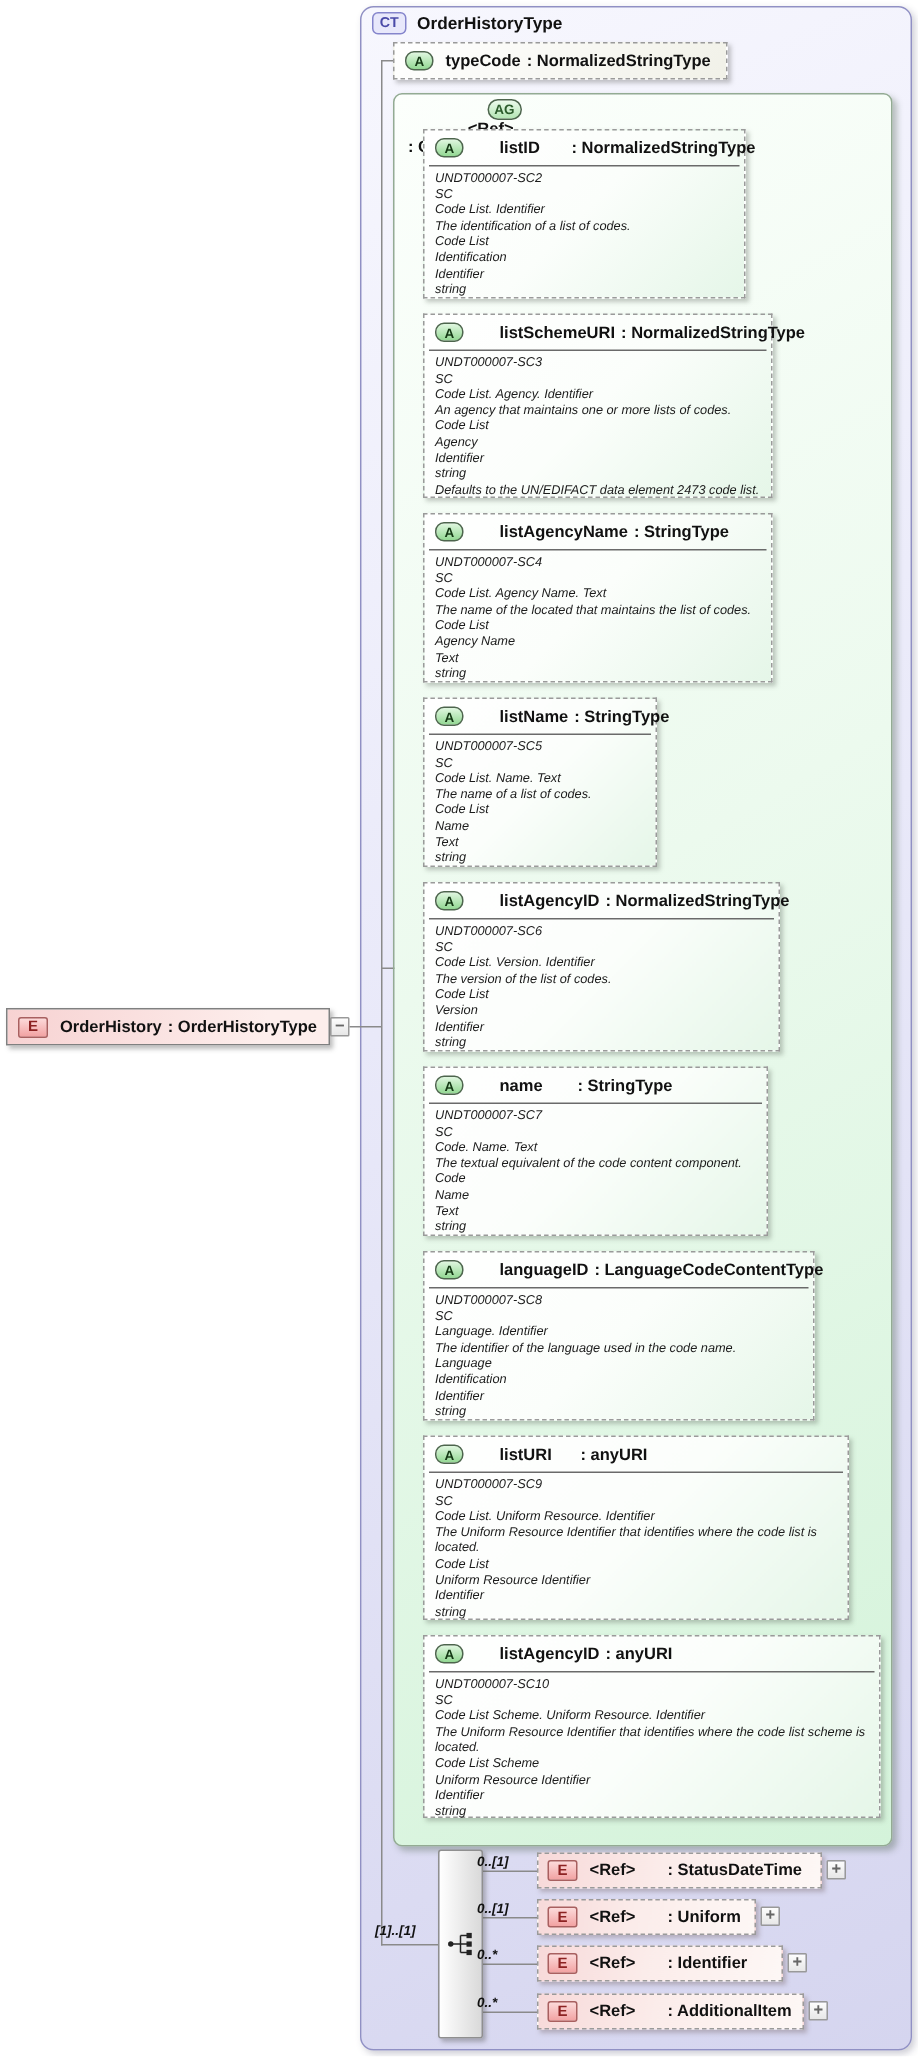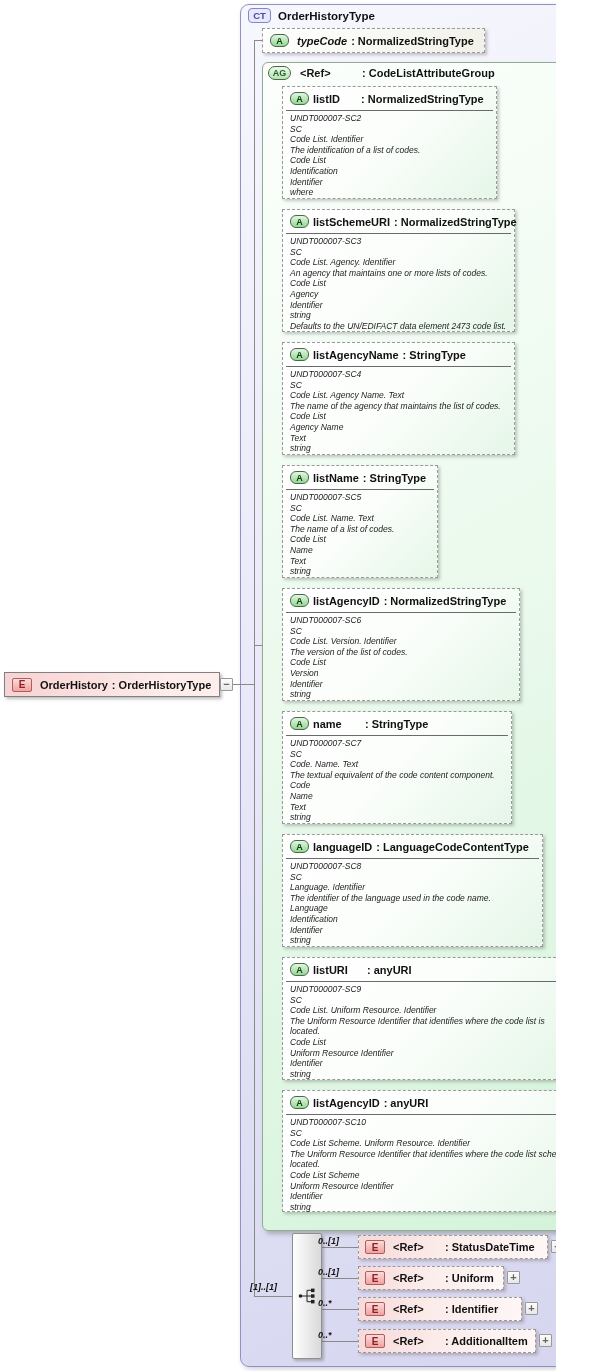--- a/index.html
+++ b/index.html
@@ -1,16 +1,16 @@
 <!DOCTYPE html>
 <html><head>
 <meta charset="utf-8">
 <style>
   html,body{margin:0;padding:0;background:#fff;}
-  #canvas{position:relative;width:556px;height:1371px;background:#fff;
+  #canvas{position:relative;width:612px;height:1371px;background:#fff;
           font-family:"Liberation Sans",sans-serif;overflow:hidden;}
 
   
   .hline{position:absolute;height:0;border-top:1px solid #8a8a8a;}
   .vline{position:absolute;width:0;border-left:1px solid #8a8a8a;}
 
   
   .kicon{display:inline-flex;align-items:center;justify-content:center;
          flex-shrink:0;font-weight:bold;box-sizing:border-box;}
   .icon-ct{width:23px;height:15px;border:1px solid #8585cc;border-radius:4px;
@@ -27,40 +27,40 @@
           border:1px solid #9090c4;border-radius:9px;box-sizing:border-box;
           background:linear-gradient(155deg,#f7f7fe 0%,#e9e9f9 45%,#d5d5ef 100%);
           box-shadow:2px 2px 5px rgba(60,60,90,.25);}
   .ct-head{position:absolute;left:248px;top:8px;display:flex;align-items:center;gap:7px;}
   .ct-title{font-weight:bold;font-size:11.5px;color:#111;}
 
   .ag-box{position:absolute;left:262px;top:62px;width:333px;height:1169px;
           border:1px solid #93ab93;border-radius:6px;box-sizing:border-box;
           background:linear-gradient(150deg,#fcfffc 0%,#ecfaee 45%,#d4f3da 100%);
           box-shadow:3px 3px 4px rgba(70,90,70,.35);}
-  .ag-head{position:absolute;left:268px;top:66px;display:flex;align-items:center;}
+  .ag-head{position:absolute;left:268px;top:66px;display:flex;align-items:center;flex-direction:column;}
   .ag-head .nm{margin-left:9px;}
 
   .node-head{display:flex;align-items:center;height:23px;padding:0 7px;box-sizing:border-box;}
   .nm{font-weight:bold;font-size:11px;color:#111;display:inline-block;white-space:pre;}
   .tp{font-weight:bold;font-size:11px;color:#111;margin-left:4px;white-space:pre;}
 
   .attr-box{position:absolute;border:1px dashed #9a9a9a;box-sizing:border-box;
             background:linear-gradient(135deg,#ffffff 0%,#fbfefb 50%,#e5f6e8 100%);
             box-shadow:2px 2px 3px rgba(90,100,90,.35);}
-  .attr-box .nm{margin-left:4px;}
+  .attr-box .nm{margin-left:24px;}
   .sep{height:0;border-top:1px solid #6a6a6a;margin:0 3px;}
   .doc{padding:2px 6px 0 7px;font-style:italic;font-size:8.5px;line-height:10.6px;
        color:#1c1c1c;white-space:pre-line;overflow:hidden;}
 
   .tc-box{position:absolute;left:262px;top:28px;width:223px;height:25px;
           border:1px dashed #9a9a9a;box-sizing:border-box;
           background:linear-gradient(135deg,#ffffff,#f1f1e8);
           box-shadow:2px 2px 3px rgba(90,90,90,.35);}
-  .tc-box .nm{margin-left:8px;font-style:italic;}
+  .tc-box .nm{margin-left:8px;}
 
   .root-box{position:absolute;left:4px;top:672px;width:216px;height:25px;
             border:1px solid #808080;box-sizing:border-box;
             background:linear-gradient(100deg,#f7d2d2 0%,#fdeeec 80%);
             box-shadow:2px 2px 3px rgba(90,90,90,.4);}
   .root-box .nm{margin-left:8px;}
 
   .seq-box{position:absolute;left:292px;top:1233px;width:30px;height:126px;
            border:1px solid #8f8f8f;box-sizing:border-box;border-radius:2px;
            background:linear-gradient(to right,#ffffff,#d9d9d9);
@@ -136,21 +136,21 @@
       <span class="tp">: NormalizedStringType</span>
     </div>
     <div class="sep"></div>
     <div class="doc">UNDT000007-SC2
 SC
 Code List. Identifier
 The identification of a list of codes.
 Code List
 Identification
 Identifier
-where</div>
+string</div>
   </div>
 
   <div class="attr-box" style="left:282px;top:209px;width:233px;height:123px;">
     <div class="node-head">
       <span class="kicon icon-a">A</span>
       <span class="nm">listSchemeURI</span>
       <span class="tp">: NormalizedStringType</span>
     </div>
     <div class="sep"></div>
     <div class="doc">UNDT000007-SC3
@@ -167,21 +167,21 @@
   <div class="attr-box" style="left:282px;top:342px;width:233px;height:113px;">
     <div class="node-head">
       <span class="kicon icon-a">A</span>
       <span class="nm">listAgencyName</span>
       <span class="tp">: StringType</span>
     </div>
     <div class="sep"></div>
     <div class="doc">UNDT000007-SC4
 SC
 Code List. Agency Name. Text
-The name of the agency that maintains the list of codes.
+The name of the located that maintains the list of codes.
 Code List
 Agency Name
 Text
 string</div>
   </div>
 
   <div class="attr-box" style="left:282px;top:465px;width:156px;height:113px;">
     <div class="node-head">
       <span class="kicon icon-a">A</span>
       <span class="nm">listName</span>

